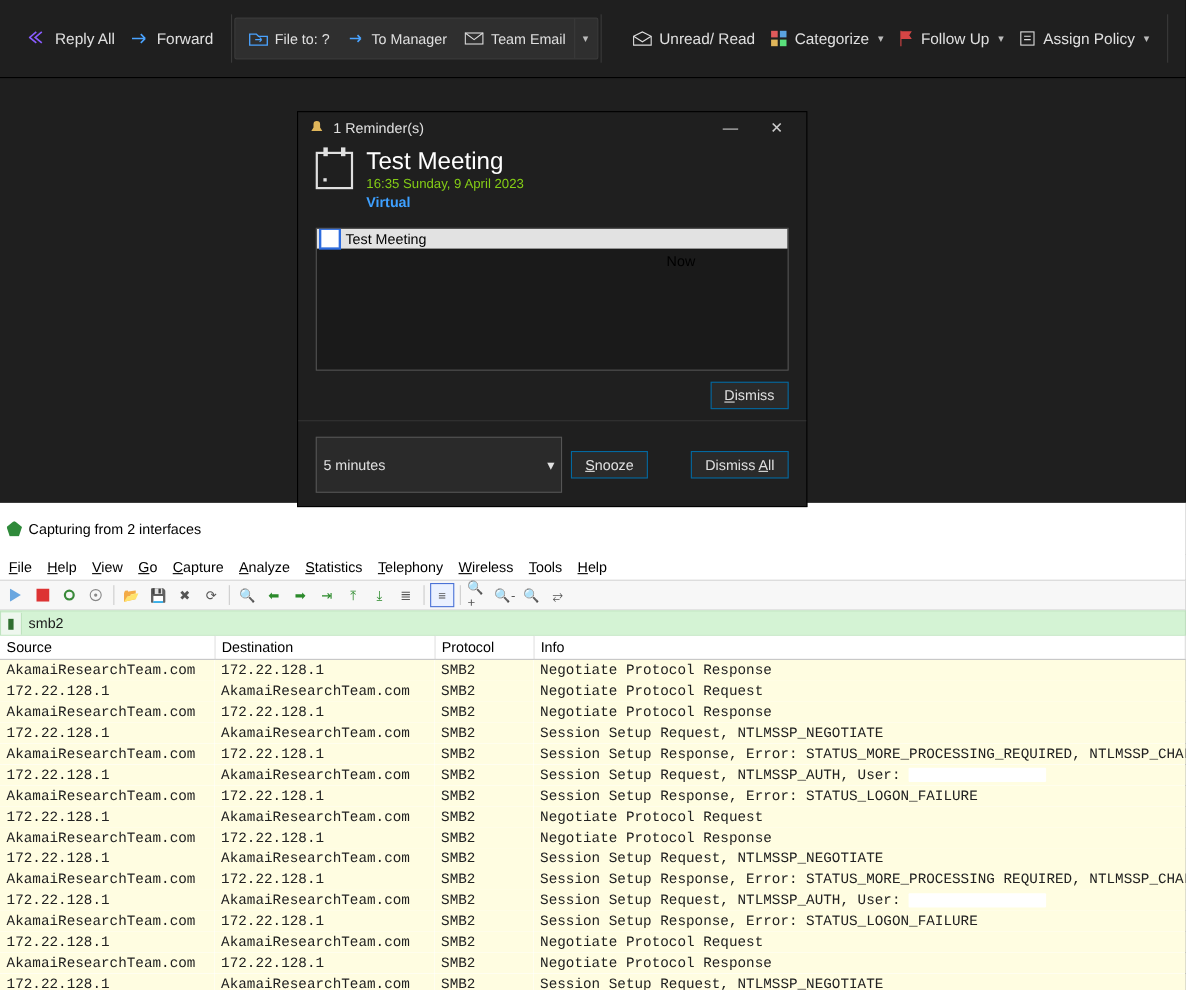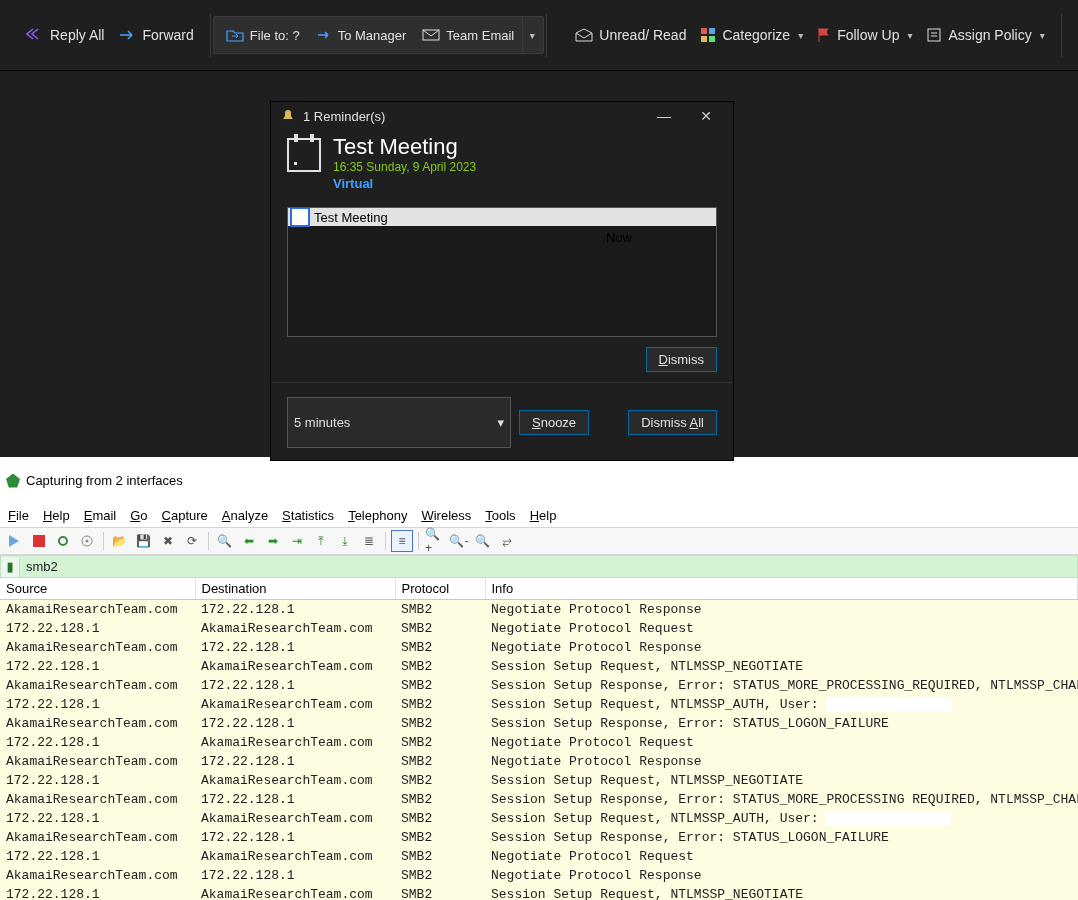--- a/index.html
+++ b/index.html
@@ -410,21 +410,21 @@
 <div class="wireshark">
 
   <div class="ws-title">
     <span class="ws-fin"></span>
     <span>Capturing from 2 interfaces</span>
   </div>
 
   <div class="ws-menu">
     <span>File</span>
     <span>Help</span>
-    <span>Email</span>
+    <span>View</span>
     <span>Go</span>
     <span>Capture</span>
     <span>Analyze</span>
     <span>Statistics</span>
     <span>Telephony</span>
     <span>Wireless</span>
     <span>Tools</span>
     <span>Help</span>
   </div>
 

